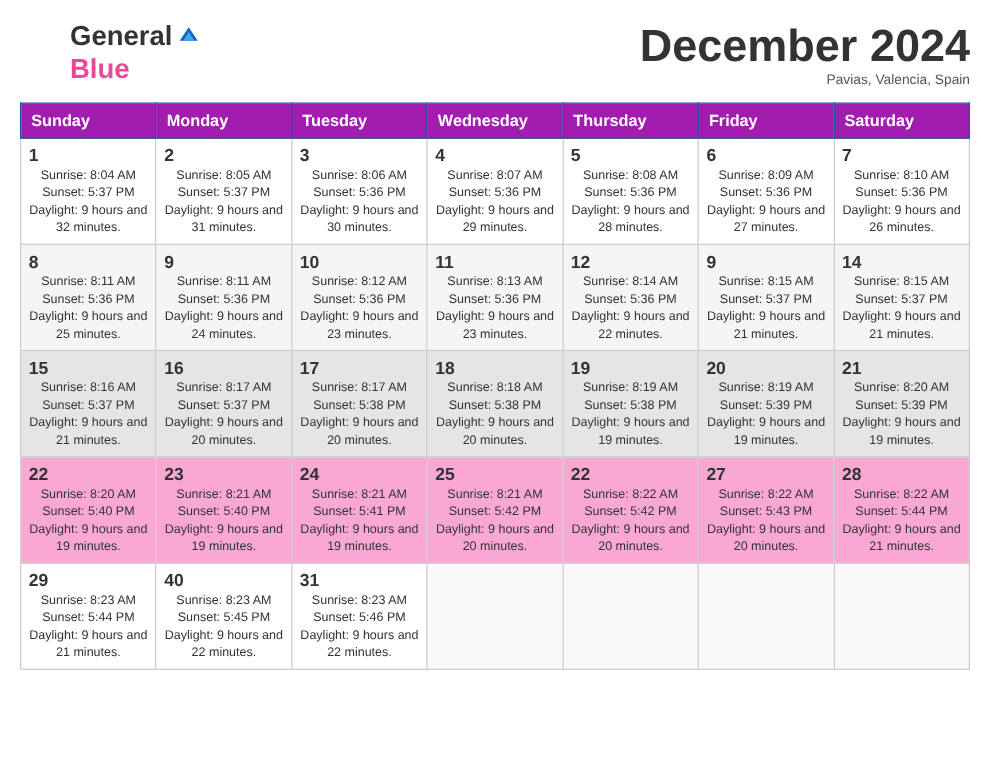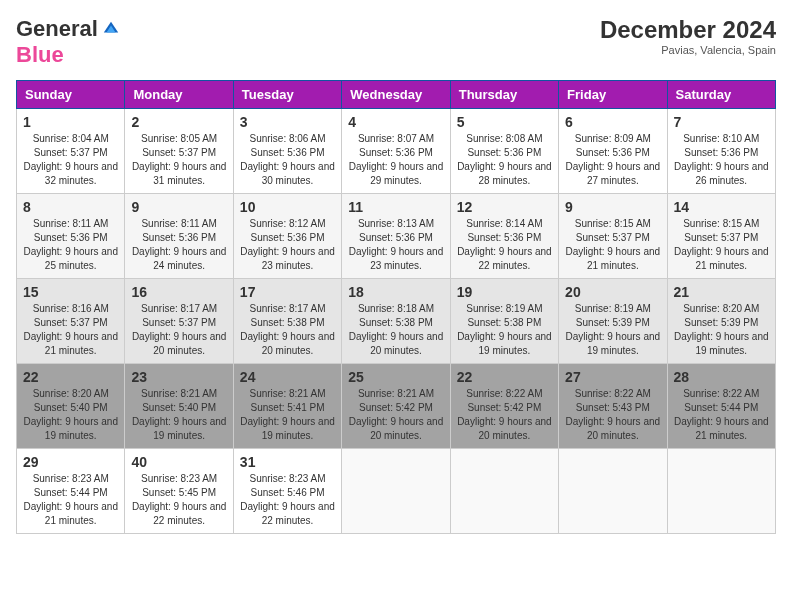--- a/index.html
+++ b/index.html
@@ -8,20 +8,21 @@
       background: #fff;
       width: 792px;
       min-height: 612px;
       padding: 16px;
     }
     .header {
       display: flex;
       justify-content: space-between;
       align-items: flex-start;
       margin-bottom: 12px;
+      margin-left: 40px;
     }
     .logo {
       display: flex;
       flex-direction: column;
       align-items: flex-start;
     }
     .logo-text {
       display: flex;
       align-items: center;
       gap: 2px;
@@ -38,21 +39,21 @@
     }
     .logo-icon {
       width: 18px;
       height: 18px;
       margin-left: 2px;
     }
     .title-area {
       text-align: right;
     }
     .month-title {
-      font-size: 24px;
+      font-size: 36px;
       font-weight: bold;
       color: #333;
     }
     .location {
       font-size: 11px;
       color: #555;
     }
     .calendar {
       width: 100%;
       border-collapse: collapse;
@@ -209,21 +210,21 @@
         </td>
         <td>
           <span class="day-num">20</span>
           <div class="day-info">Sunrise: 8:19 AM<br>Sunset: 5:39 PM<br>Daylight: 9 hours and 19 minutes.</div>
         </td>
         <td>
           <span class="day-num">21</span>
           <div class="day-info">Sunrise: 8:20 AM<br>Sunset: 5:39 PM<br>Daylight: 9 hours and 19 minutes.</div>
         </td>
       </tr>
-      <tr style="background: #a3a3a3;">
+      <tr style="background: #f9a8d4;">
         <td>
           <span class="day-num">22</span>
           <div class="day-info">Sunrise: 8:20 AM<br>Sunset: 5:40 PM<br>Daylight: 9 hours and 19 minutes.</div>
         </td>
         <td>
           <span class="day-num">23</span>
           <div class="day-info">Sunrise: 8:21 AM<br>Sunset: 5:40 PM<br>Daylight: 9 hours and 19 minutes.</div>
         </td>
         <td>
           <span class="day-num">24</span>

